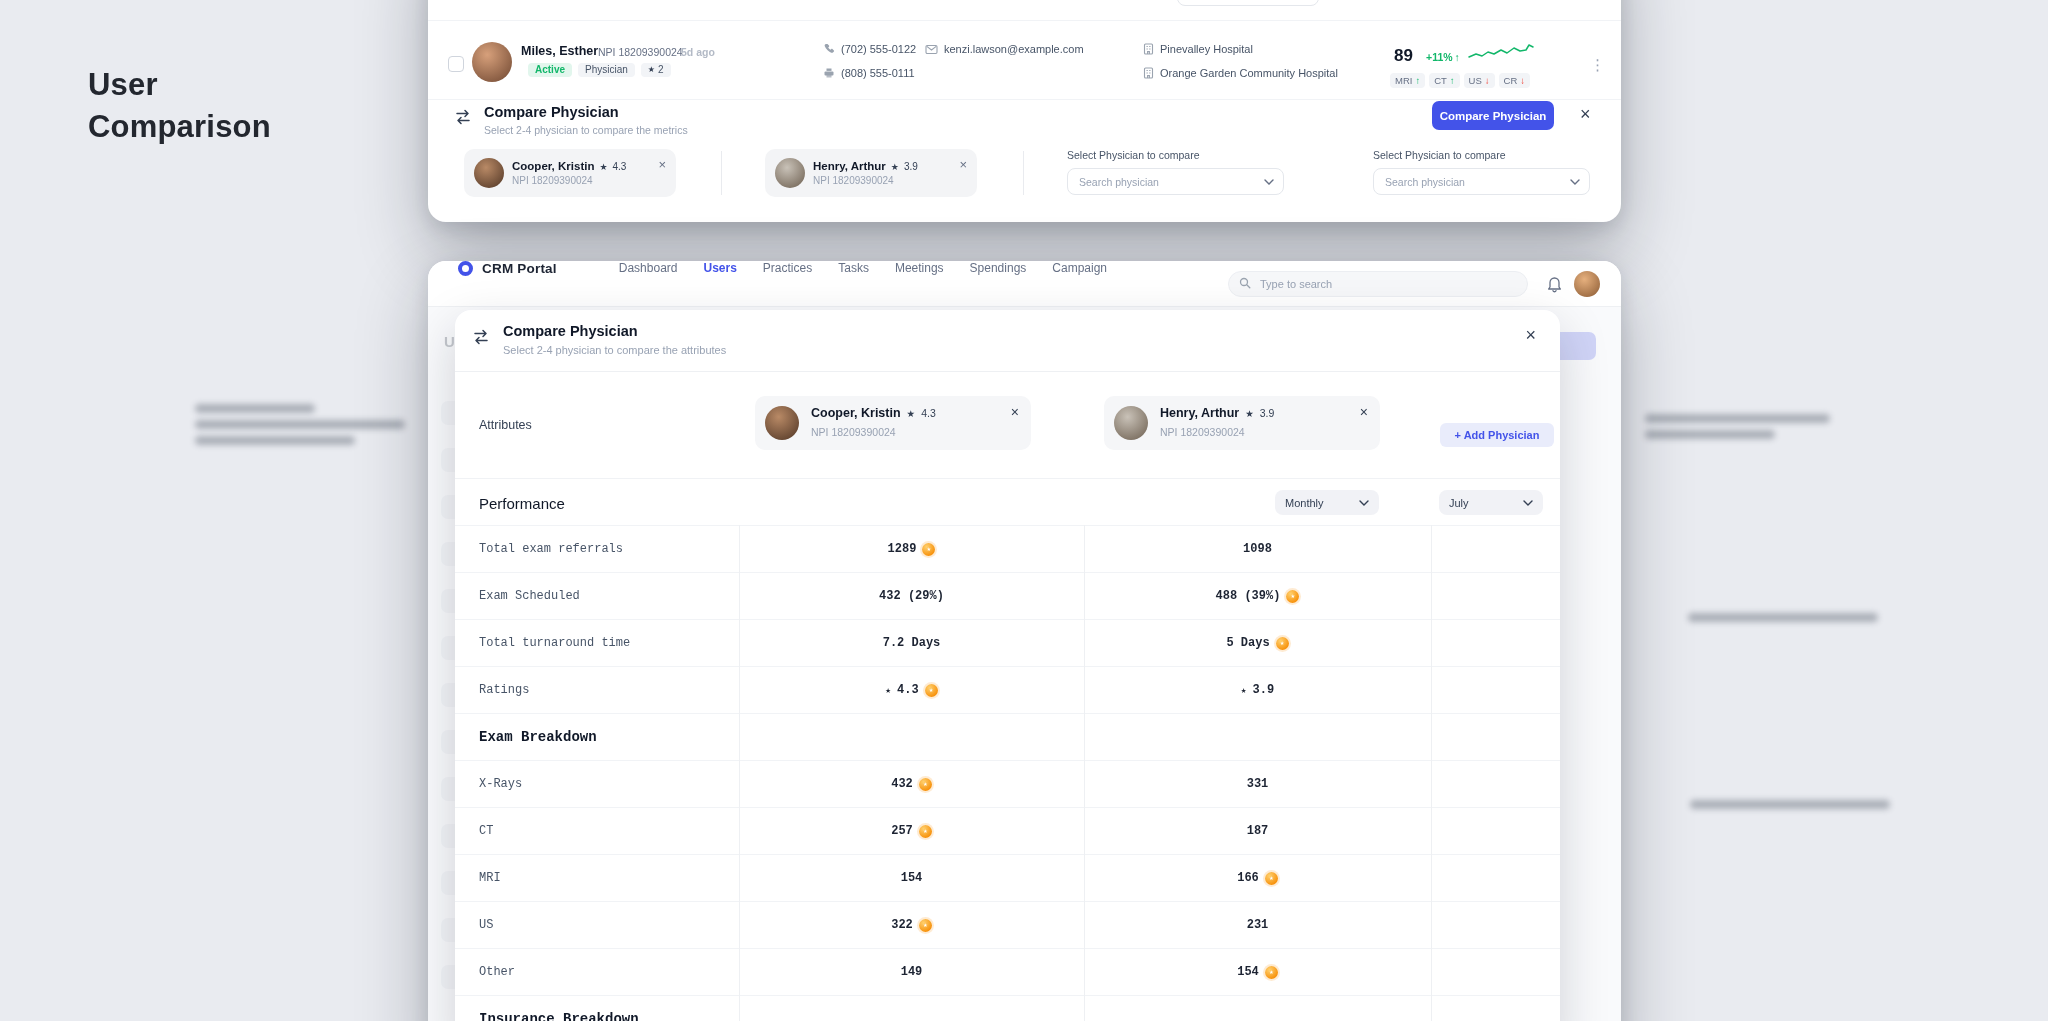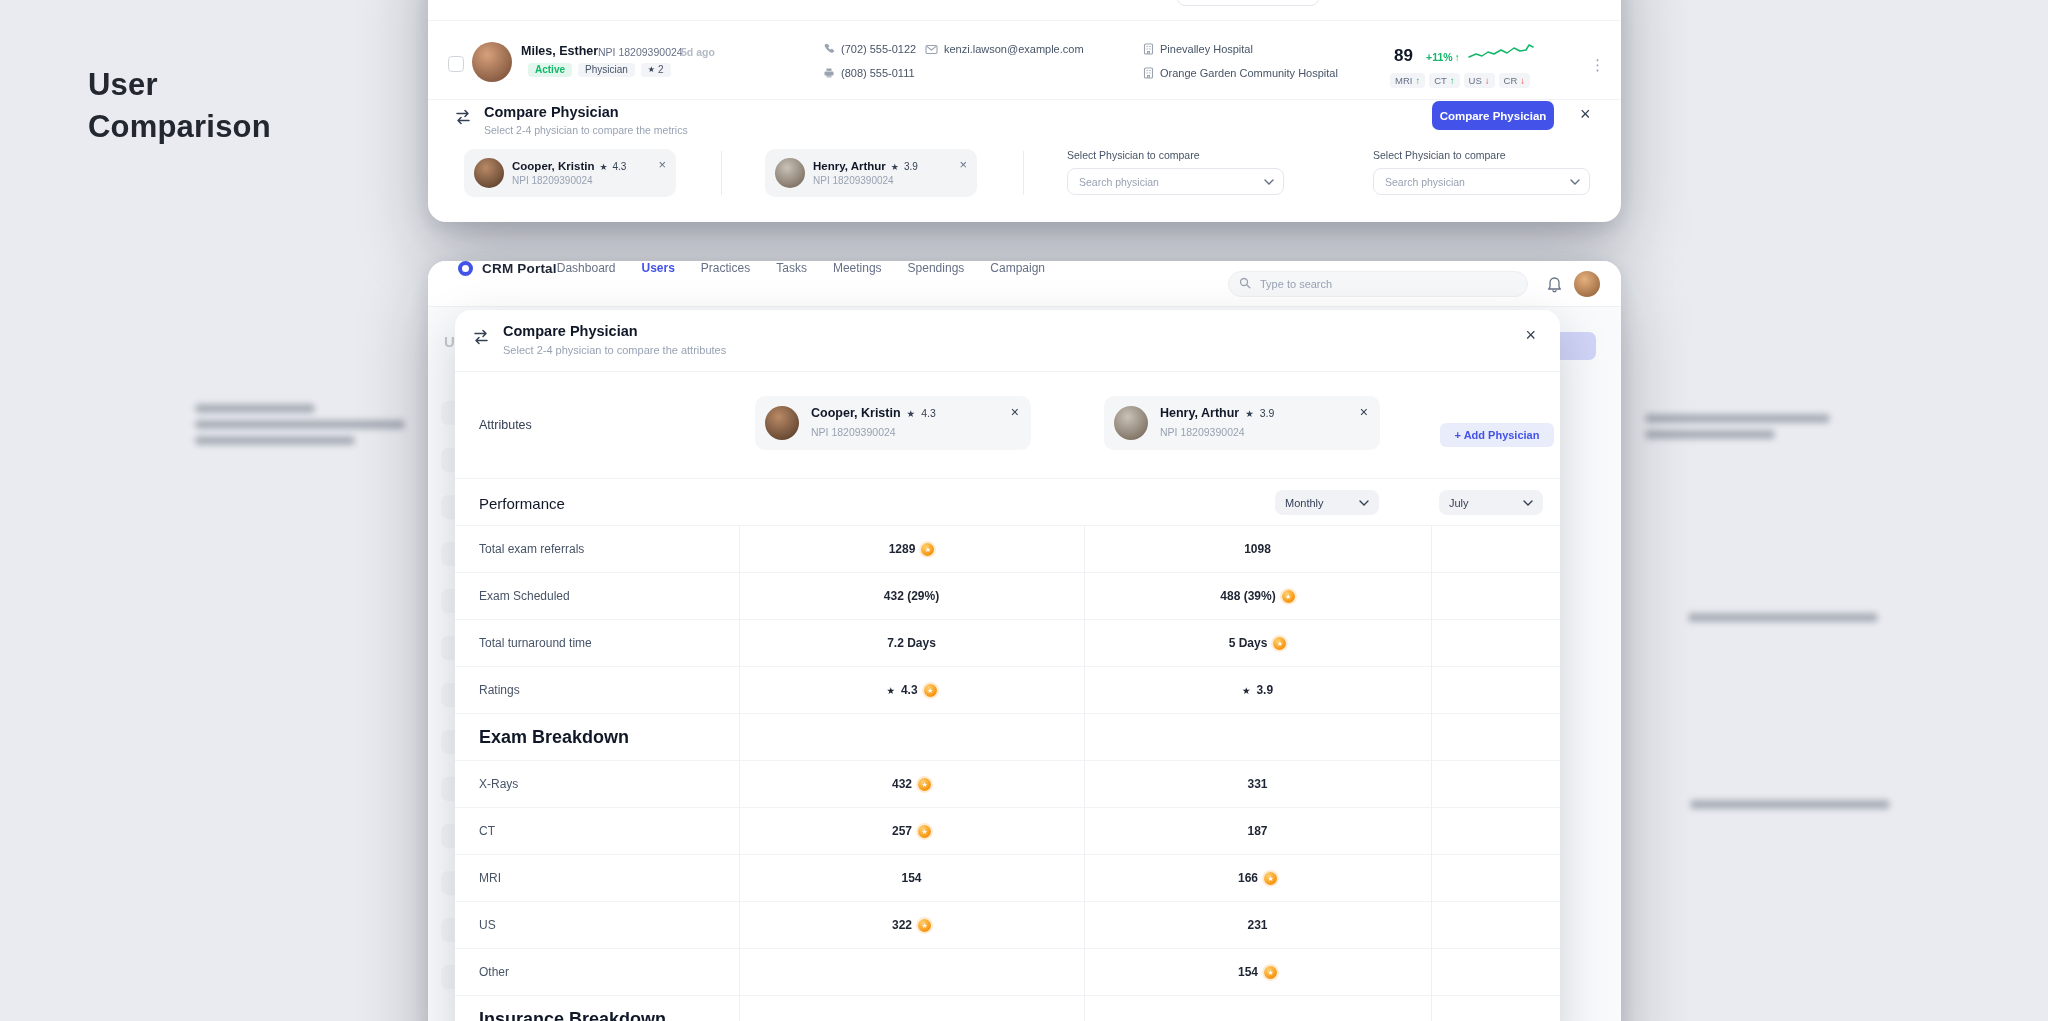--- a/index.html
+++ b/index.html
@@ -69,21 +69,21 @@
   .sel-group { position:absolute; top:49px; width:217px; }
   .sel-label { font-size:10.5px; color:#475467; margin-bottom:7px; }
   .sel-box { height:27px; border:1px solid #e4e7ec; border-radius:8px; background:#fff; display:flex; align-items:center; padding:0 9px; gap:6px; cursor:pointer; }
   .sel-input { flex:1; border:none; outline:none; background:transparent; font-size:10.5px; color:#344054; min-width:0; }
 
   
   .app-window { left:428px; top:261px; width:1193px; height:800px; overflow:hidden; }
   .navbar { position:absolute; left:0; right:0; top:0; height:46px; border-bottom:1px solid #eef0f3; display:flex; align-items:flex-start; padding:0 22px 0 30px; background:#fff; z-index:3; }
   .logo { width:15px; height:15px; border:4.5px solid #4353e9; border-radius:50%; flex:none; }
   .brand { font-size:13.5px; font-weight:800; color:#1d2433; margin-left:9px; letter-spacing:.2px; }
-  .main-nav { display:flex; gap:26px; }
+  .main-nav { display:flex; gap:26px; margin-left:62px; }
   .nav-item { font-size:12px; color:#667085; text-decoration:none; cursor:pointer; }
   .nav-item.active { color:#4353e9; font-weight:700; }
   .nav-search { position:absolute; left:800px; top:10px; width:300px; height:26px; background:#f6f7f9; border:1px solid #eceef2; border-radius:13px; display:flex; align-items:center; padding:0 10px; gap:7px; }
   .nav-search input { flex:1; border:none; outline:none; background:transparent; font-size:11px; color:#475467; }
   .bell { position:absolute; left:1118px; top:14px; color:#667085; cursor:pointer; }
   .nav-avatar { position:absolute; left:1146px; top:10px; width:26px; height:26px; background:radial-gradient(circle at 40% 32%, #e6b07e, #8a5a33); cursor:pointer; }
 
   .bg-page { position:absolute; inset:46px 0 0 0; opacity:.55; }
   .bg-title { position:absolute; left:16px; top:26px; font-size:15px; font-weight:800; color:#101828; }
   .bg-btn { position:absolute; left:1124px; top:25px; width:44px; height:28px; border-radius:7px; background:#4353e9; }
@@ -110,23 +110,23 @@
   .pc-npi { position:absolute; left:56px; top:30px; font-size:10.5px; color:#98a2b3; }
   .pc-close { position:absolute; right:12px; top:8px; font-size:14px; color:#344054; cursor:pointer; }
   .add-btn { position:absolute; left:985px; top:51px; width:114px; height:24px; border:none; border-radius:6px; background:#e9ecfb; color:#4353e9; font-size:11px; font-weight:700; cursor:pointer; font-family:inherit; }
 
   .perf-area { position:absolute; left:0; right:0; top:168px; height:47px; border-top:1px solid #f0f2f5; }
   .perf-label { position:absolute; left:24px; top:16px; font-size:15px; font-weight:400; color:#101828; }
   .pill-select { position:absolute; top:11px; width:104px; height:25px; background:#f1f2f6; border-radius:8px; display:flex; align-items:center; justify-content:space-between; padding:0 10px; font-size:11px; color:#344054; cursor:pointer; }
   .pill-period { left:820px; } .pill-month { left:984px; }
 
   .rows { position:absolute; left:0; right:0; top:215px; border-top:1px solid #f1f3f6; }
-  .crow { position:relative; height:47px; border-bottom:1px solid #f1f3f6; }
+  .crow { position:relative; height:47px; border-bottom:1px solid #f1f3f6;font-family:Liberation Mono, monospace; }
   .crow-label { position:absolute; left:24px; top:50%; transform:translateY(-50%); font-size:12px; color:#475467; }
-  .crow-section .crow-label { font-weight:700; font-size:18px; color:#101828; }
+  .crow-section .crow-label { font-weight:700; font-size:14px; color:#101828; }
   .crow-cell { position:absolute; top:0; height:100%; display:flex; align-items:center; justify-content:center; gap:6px; }
   .crow-cell.c1 { left:284px; width:345px; }
   .crow-cell.c2 { left:629px; width:347px; }
   .cell-value { font-size:12px; font-weight:700; color:#1d2433; }
   .cell-star { font-size:9.5px; color:#1d2433; }
   .medal { position:relative; width:13px; height:13px; border-radius:50%; background:radial-gradient(circle at 35% 30%, #ffd06e, #f79009 75%); box-shadow:0 0 0 2px rgba(247,144,9,.18); display:inline-flex; align-items:center; justify-content:center; }
   .medal-star { font-size:7px; line-height:7px; color:#fff; }
   .vdiv { position:absolute; top:215px; width:1px; height:517px; background:#eef0f3; }
 </style>
 </head>
@@ -516,20 +516,23 @@
               <span class="medal">
                 <span class="medal-star">★</span>
               </span>
             </div>
             <div class="crow-cell c2">
               <span class="cell-value">231</span>
             </div>
           </div>
           <div class="crow">
             <div class="crow-label">Other</div>
+            <div class="crow-cell c1">
+              <span class="cell-value">149</span>
+            </div>
             <div class="crow-cell c2">
               <span class="cell-value">154</span>
               <span class="medal">
                 <span class="medal-star">★</span>
               </span>
             </div>
           </div>
           <div class="crow crow-section">
             <div class="crow-label">Insurance Breakdown</div>
           </div>

